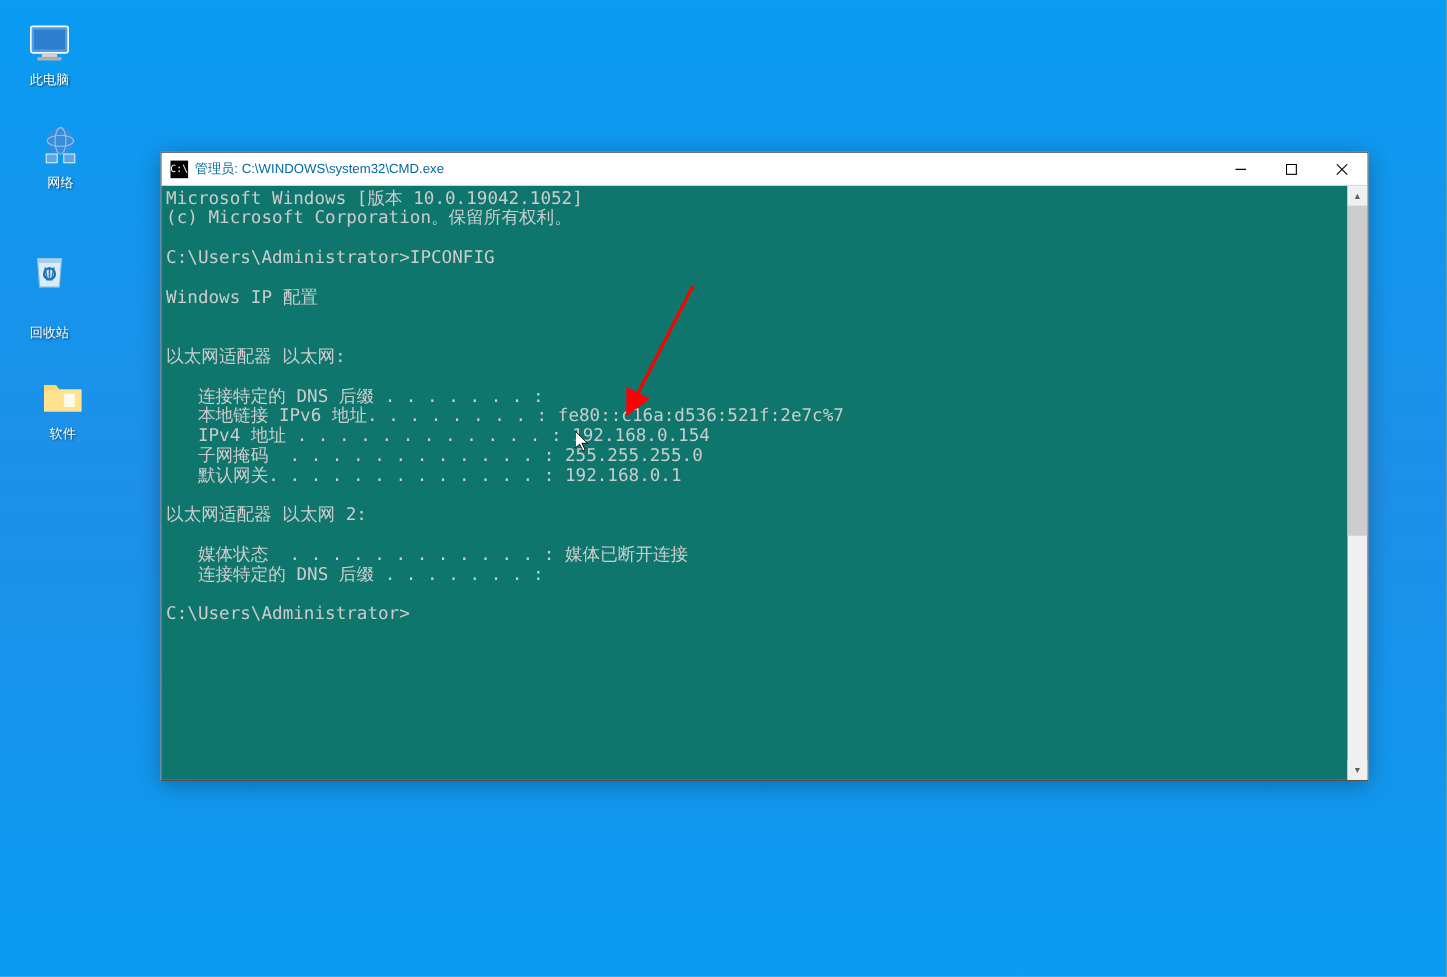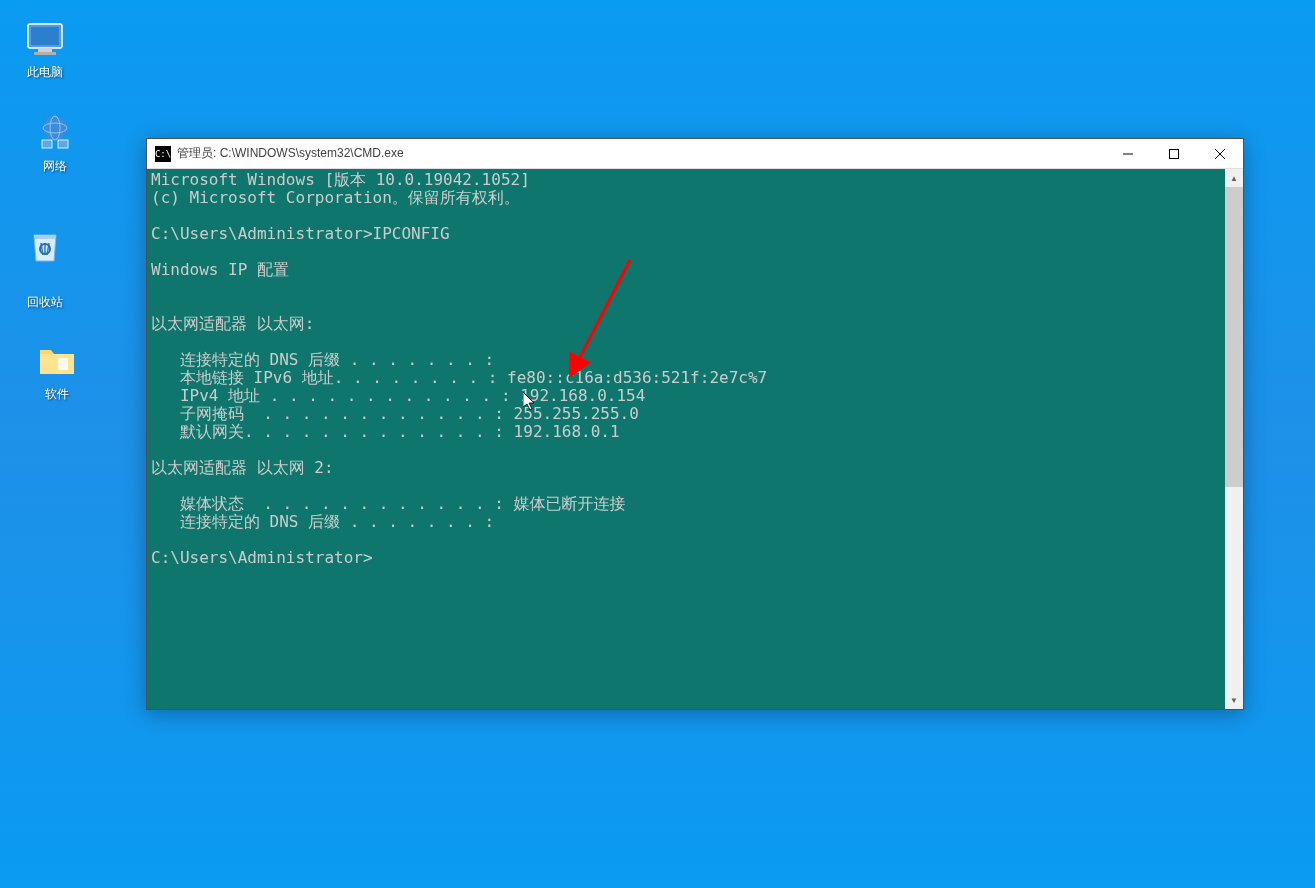--- a/index.html
+++ b/index.html
@@ -67,21 +67,21 @@
       color: #fff;
       font-size: 9px;
       display: flex;
       align-items: center;
       justify-content: center;
       margin-right: 6px;
       font-family: monospace;
     }
     .titlebar-text {
       font-size: 12px;
-      color: #404040;
+      color: #0369a1;
       flex: 1;
     }
     .window-controls {
       display: flex;
       height: 100%;
     }
     .window-btn {
       width: 46px;
       height: 100%;
       display: flex;

